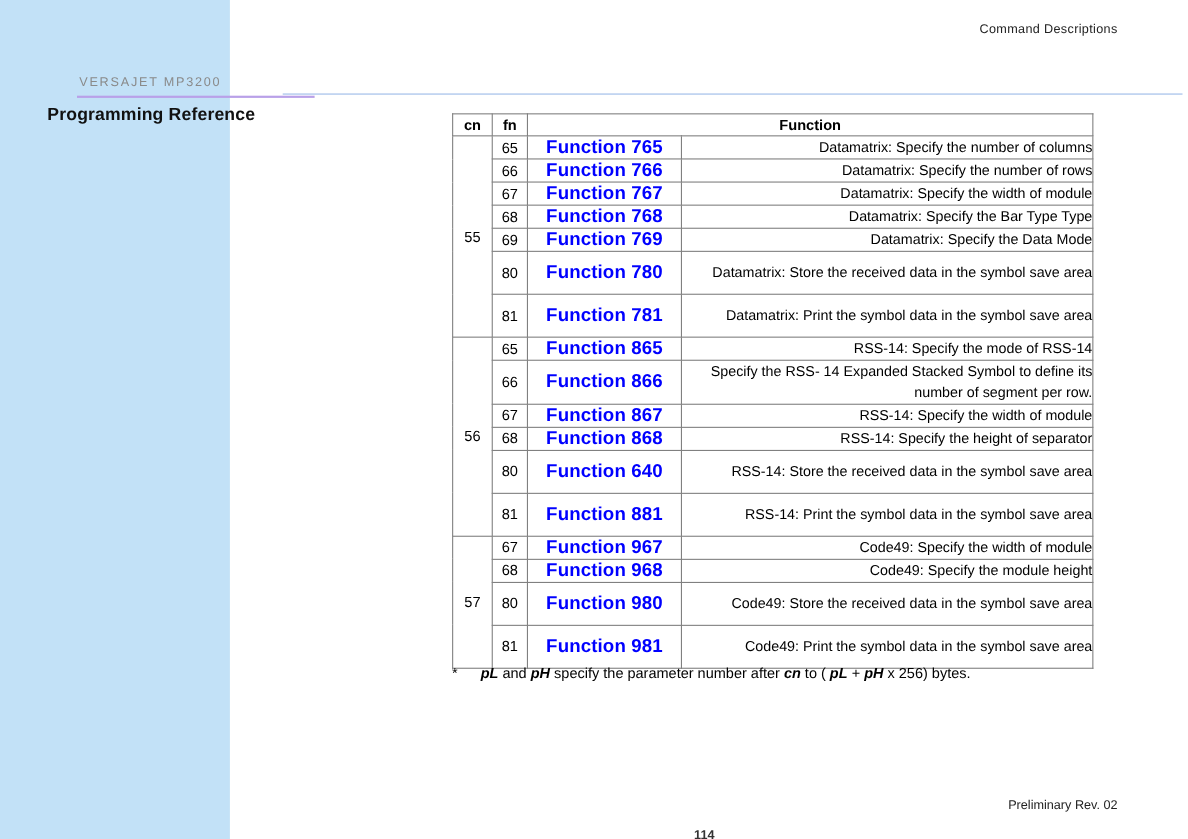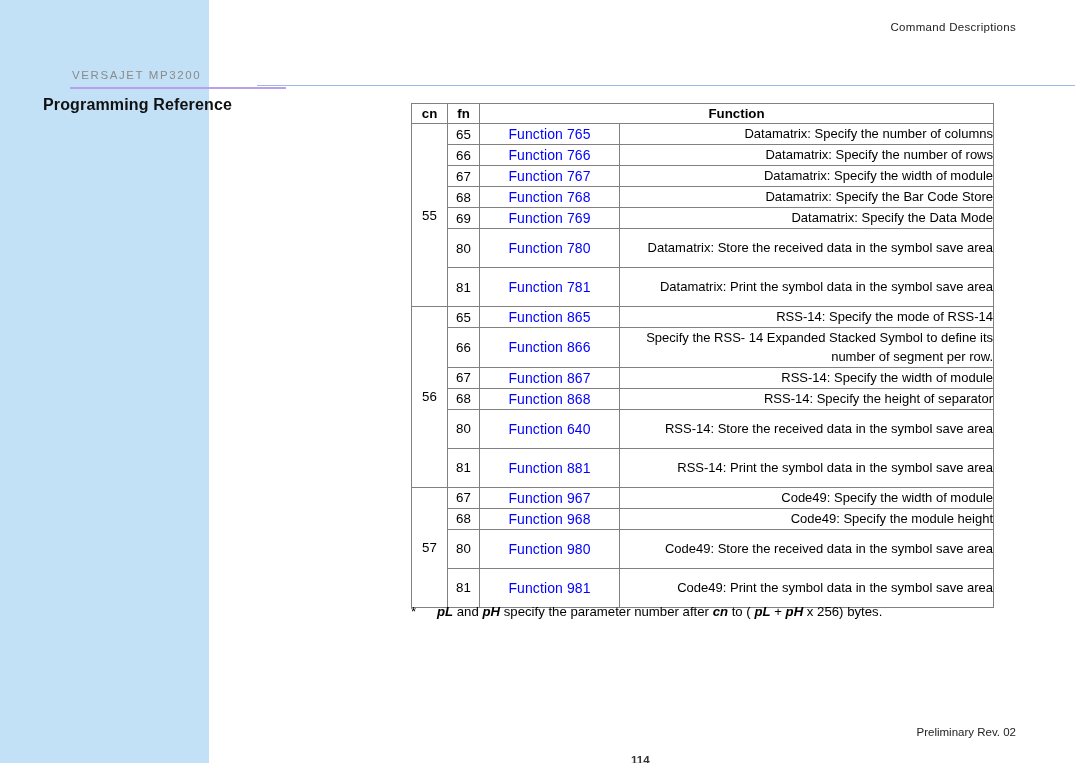--- a/index.html
+++ b/index.html
@@ -104,23 +104,23 @@
     line-height: 19px;
     font-size: 13.3px;
   }
   td.cn-cell,
   td.fn-cell {
     text-align: center;
     font-size: 13.3px;
   }
   td.name-cell {
     text-align: center;
-    font-weight: normal;
+    font-weight: bold;
     color: #0000ff;
-    font-size: 14px;
+    font-size: 17px;
     letter-spacing: 0.1px;
   }
   td.desc-cell {
     text-align: right;
     padding-left: 4px;
     padding-right: 2px;
     font-size: 13px;
     line-height: 19.4px;
   }
   tr.r1 td { height: 20px; }
@@ -203,21 +203,21 @@
         <td class="desc-cell">Datamatrix: Specify the number of rows</td>
       </tr>
       <tr class="r1">
         <td class="fn-cell">67</td>
         <td class="name-cell">Function 767</td>
         <td class="desc-cell">Datamatrix: Specify the width of module</td>
       </tr>
       <tr class="r1">
         <td class="fn-cell">68</td>
         <td class="name-cell">Function 768</td>
-        <td class="desc-cell">Datamatrix: Specify the Bar Code Store</td>
+        <td class="desc-cell">Datamatrix: Specify the Bar Type Type</td>
       </tr>
       <tr class="r1">
         <td class="fn-cell">69</td>
         <td class="name-cell">Function 769</td>
         <td class="desc-cell">Datamatrix: Specify the Data Mode</td>
       </tr>
       <tr class="r2">
         <td class="fn-cell">80</td>
         <td class="name-cell">Function 780</td>
         <td class="desc-cell">Datamatrix: Store the received data in the symbol save area</td>

